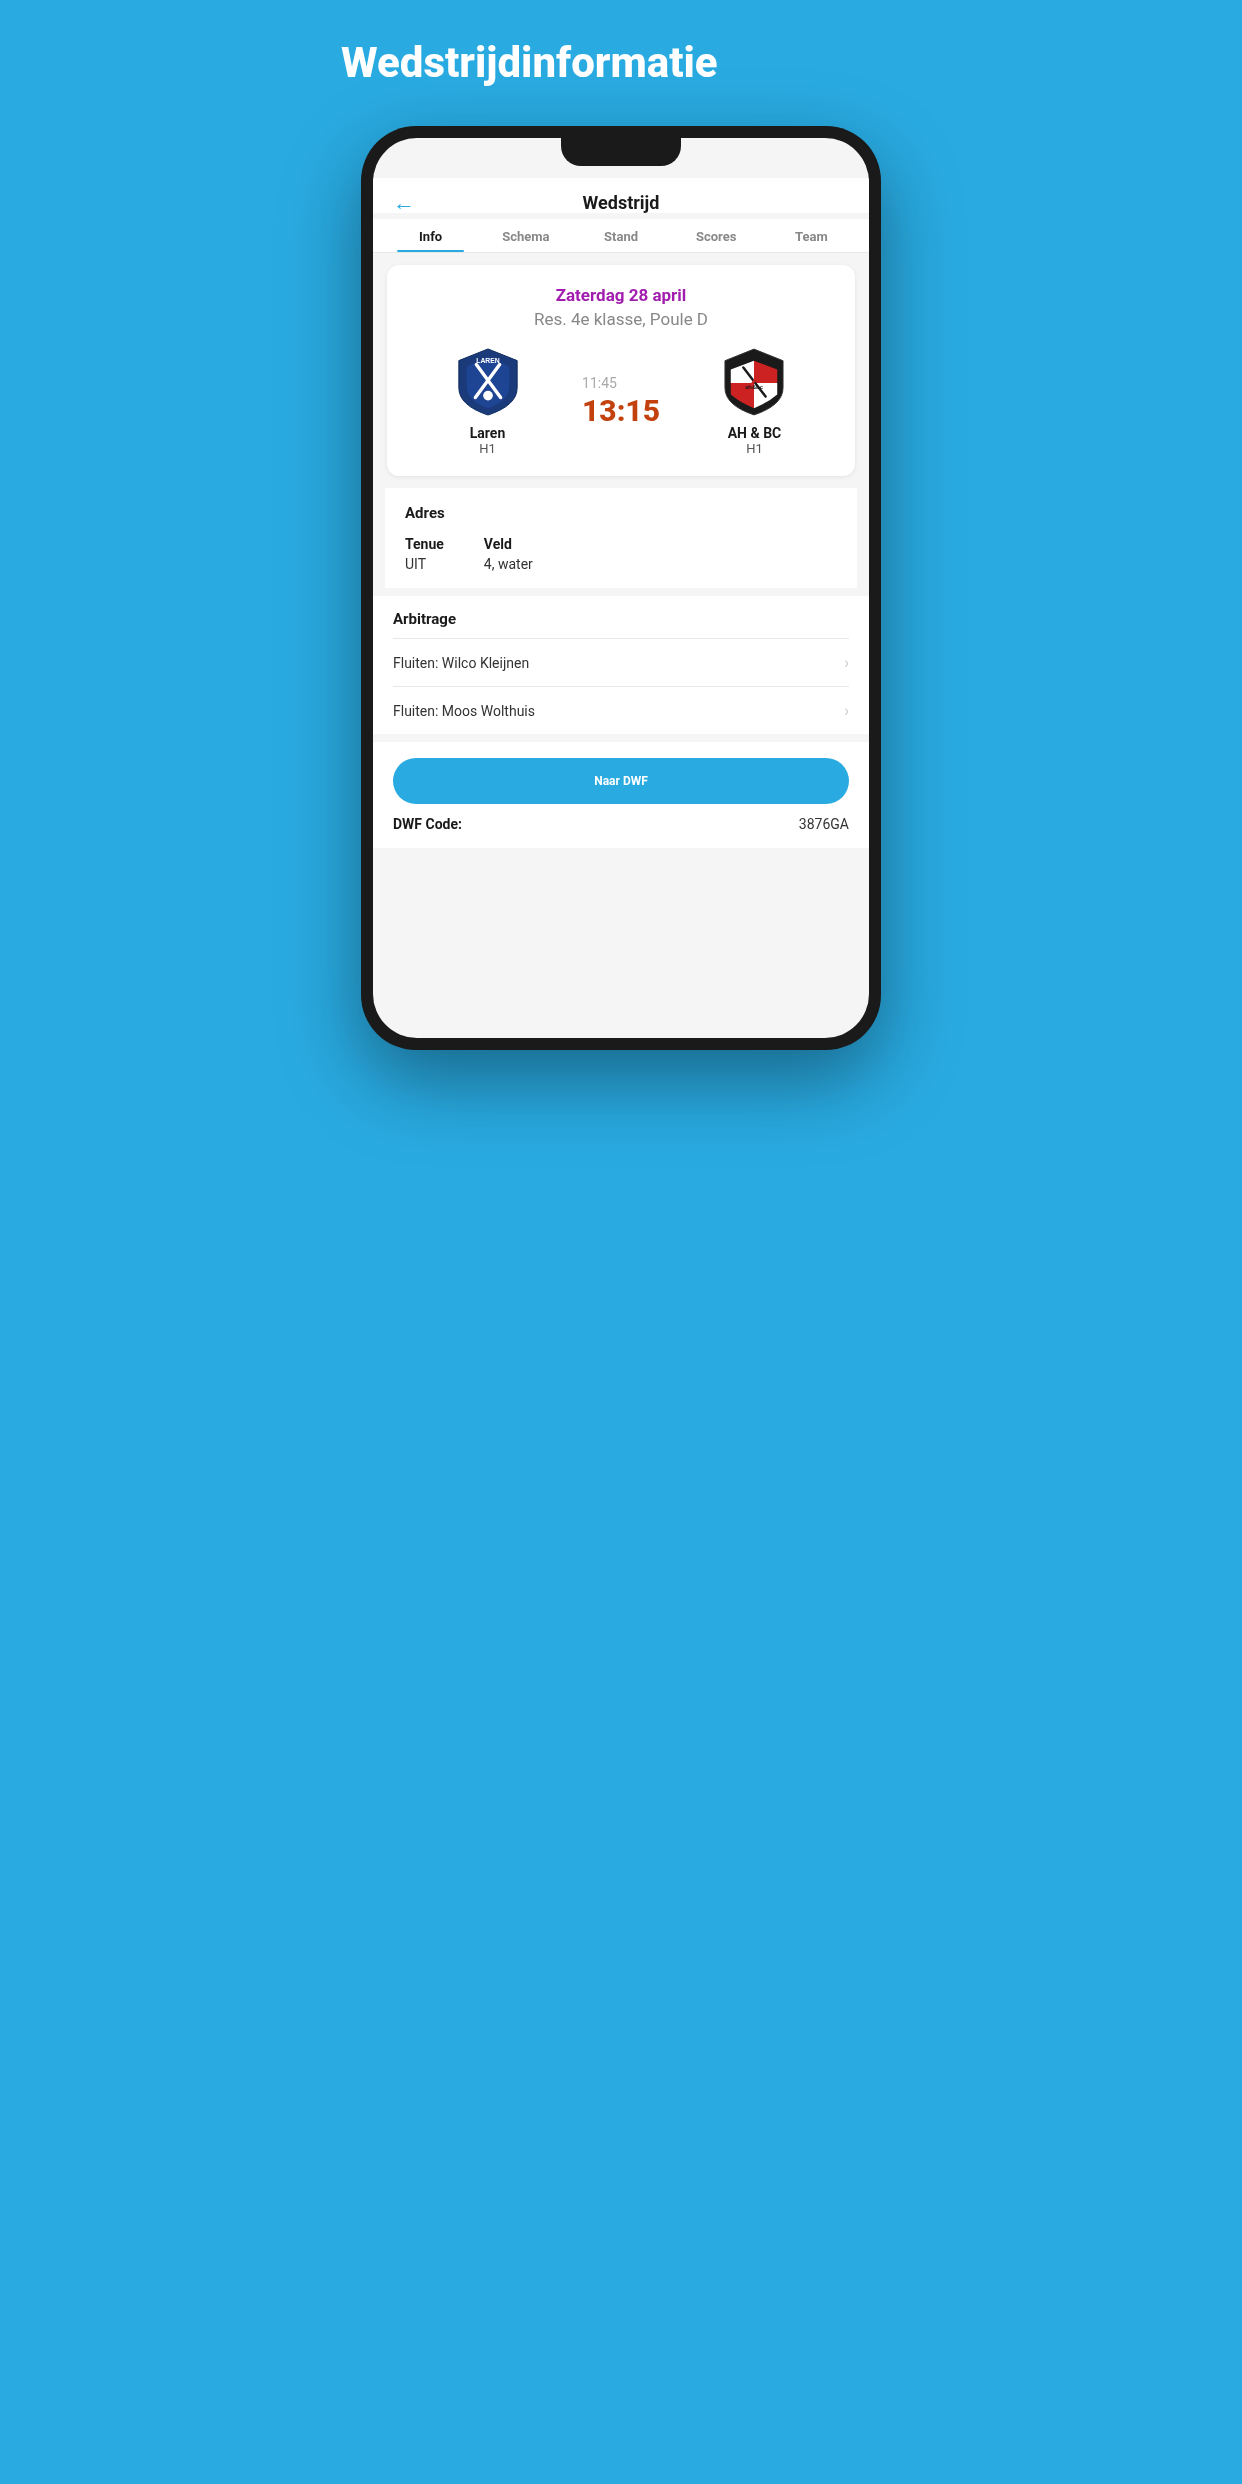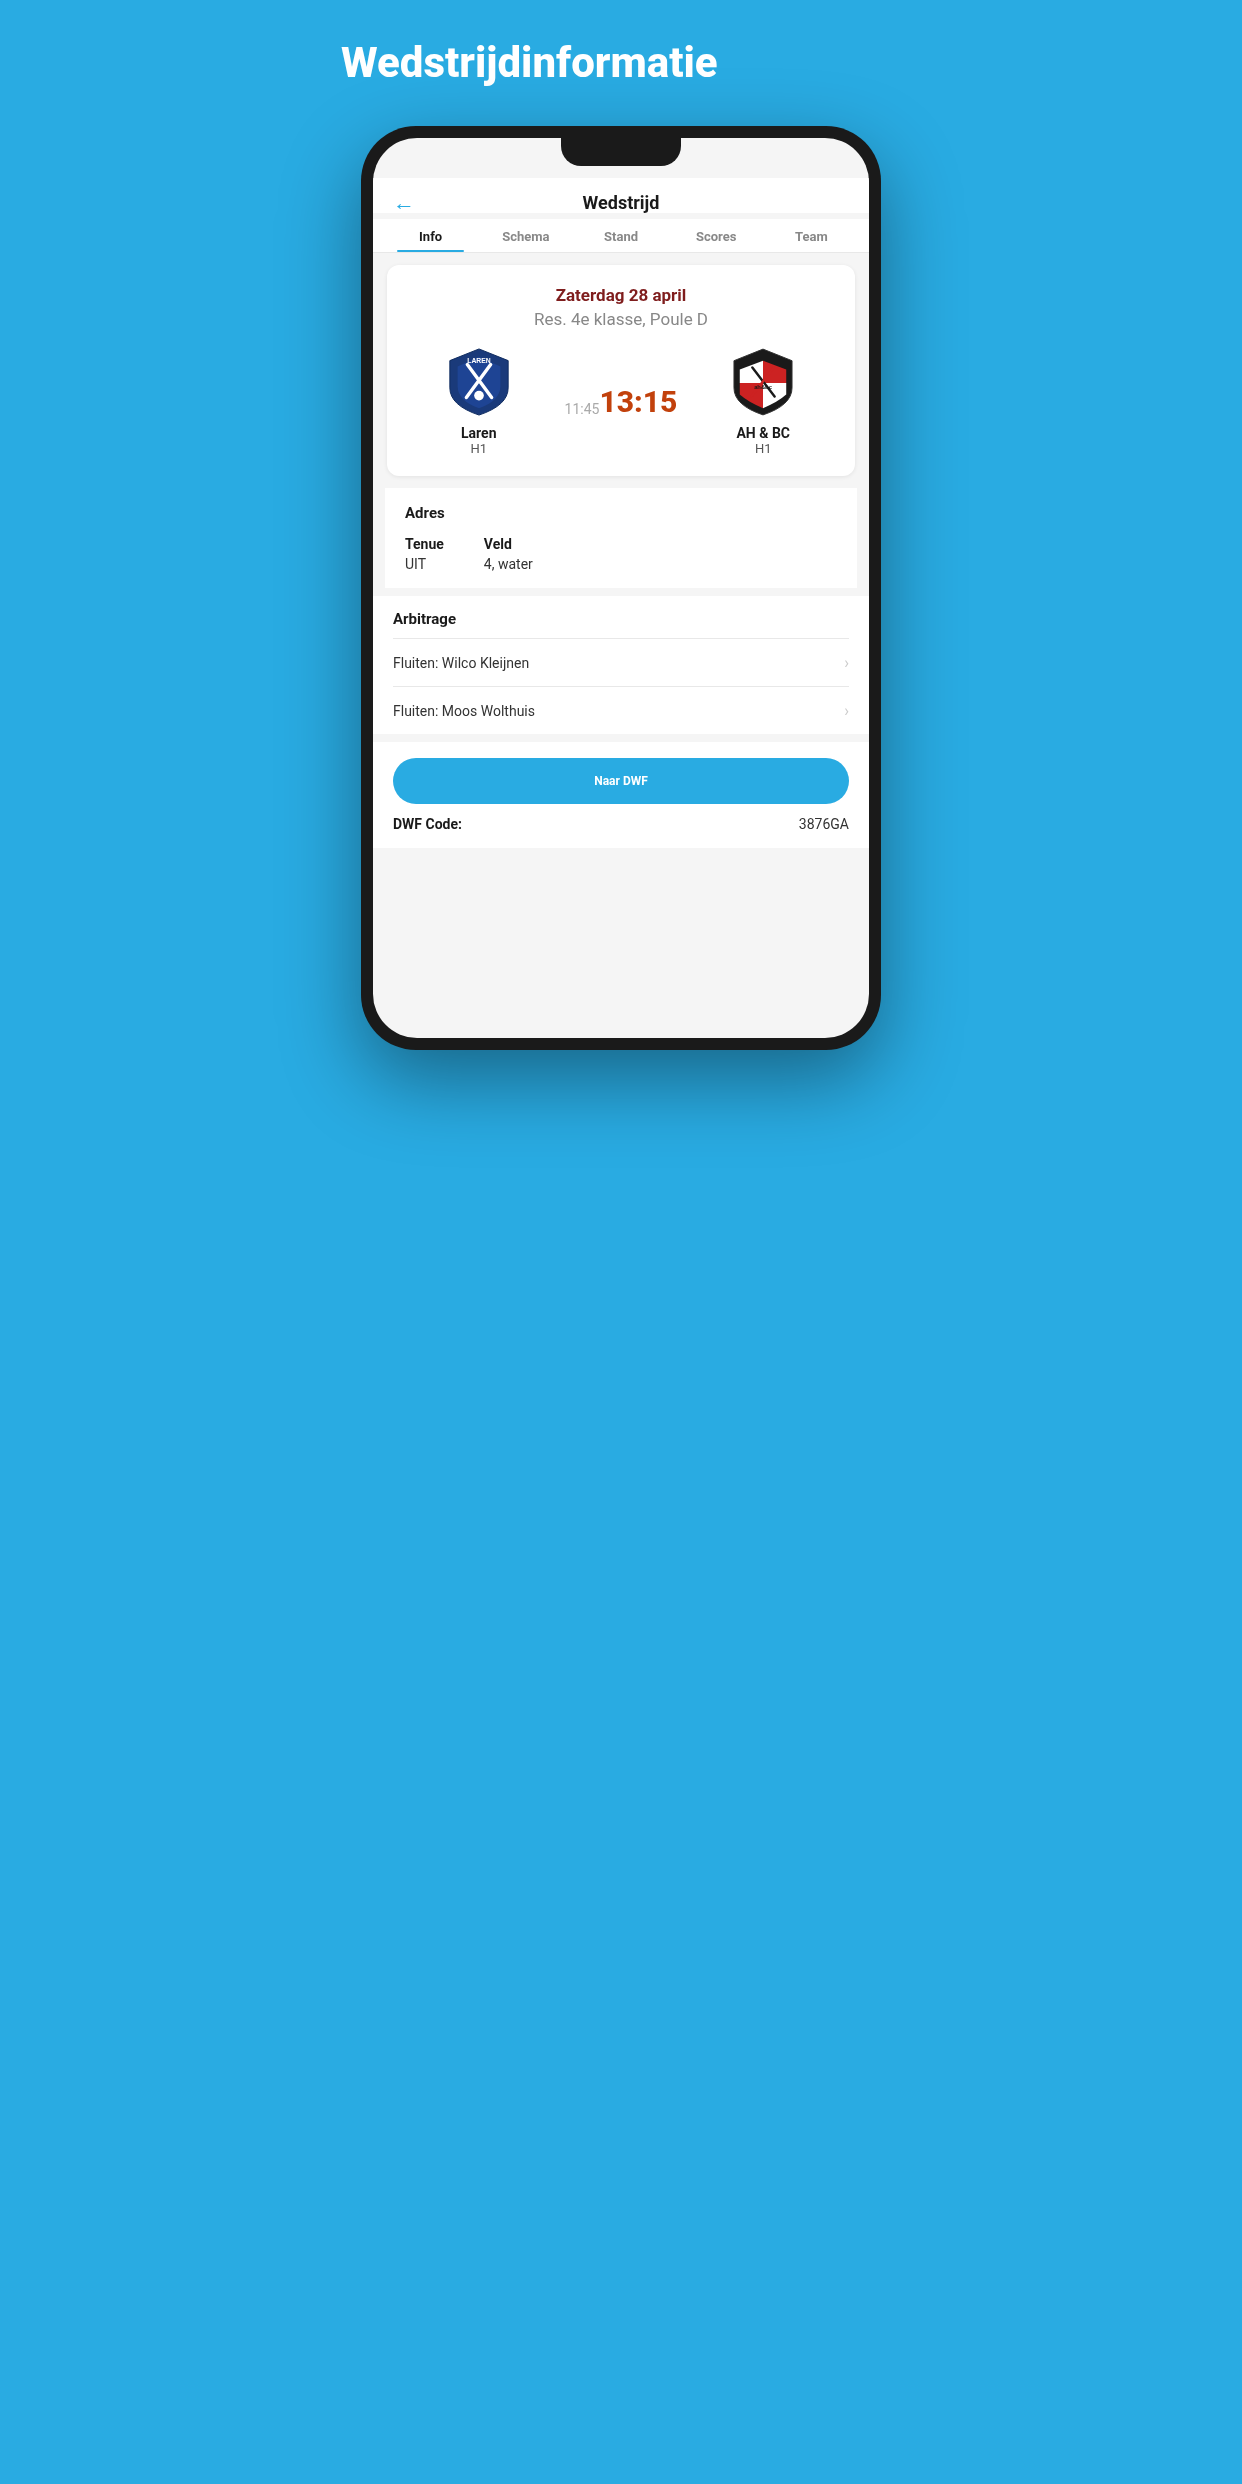--- a/index.html
+++ b/index.html
@@ -131,21 +131,21 @@
       margin: 12px 14px;
       border-radius: 12px;
       padding: 20px 16px;
       box-shadow: 0 1px 4px rgba(0,0,0,0.08);
     }
 
     .match-date {
       text-align: center;
       font-size: 17px;
       font-weight: 700;
-      color: #7f1d1d;
+      color: #a21caf;
       margin-bottom: 4px;
     }
 
     .match-league {
       text-align: center;
       font-size: 17px;
       color: #888;
       margin-bottom: 18px;
     }
 
@@ -191,22 +191,22 @@
     }
 
     .team-sub {
       font-size: 13px;
       color: #555;
       text-align: center;
     }
 
     .score-section {
       display: flex;
-      flex-direction: row;
-      align-items: flex-end;
+      flex-direction: column;
+      align-items: flex-start;
       flex: 0 0 auto;
       padding: 0 10px;
     }
 
     .time-planned {
       font-size: 14px;
       color: #aaa;
       margin-bottom: 2px;
     }
 

